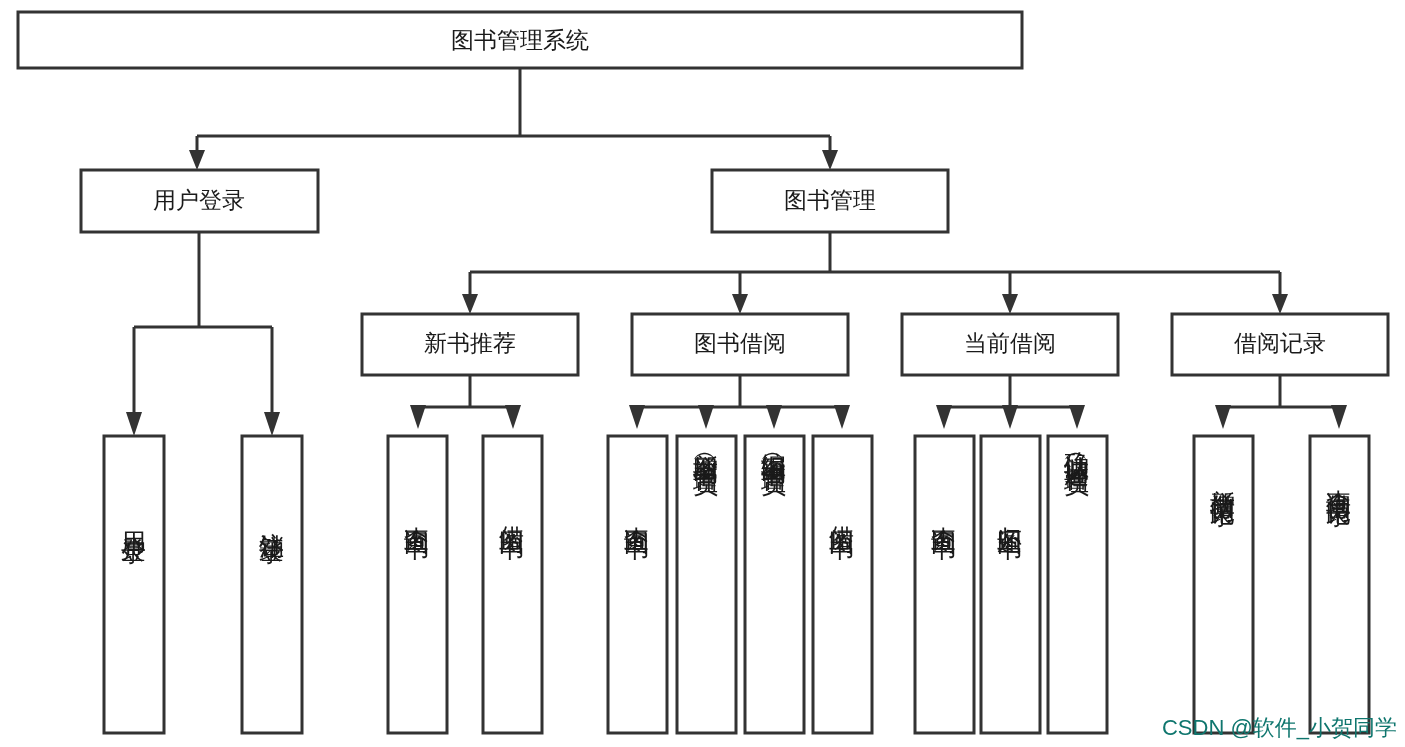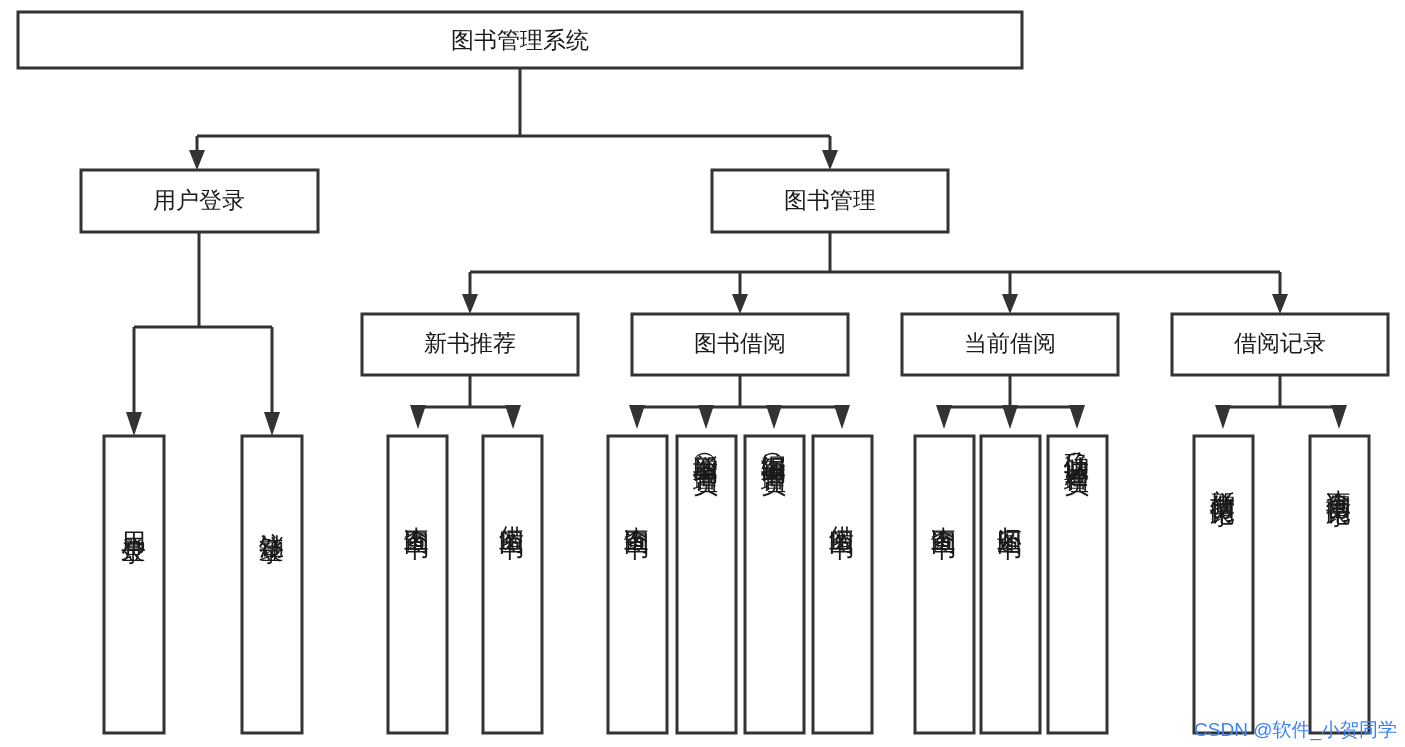--- a/index.html
+++ b/index.html
@@ -46,22 +46,22 @@
     stroke-linecap: butt;
   }
   .arrowhead {
     fill: #333333;
   }
   .watermark {
     position: absolute;
     right: 8px;
     bottom: 4px;
     font-family: "Liberation Sans", "DejaVu Sans", sans-serif;
-    font-size: 19px;
-    color: #3b82f6;
+    font-size: 22px;
+    color: #0f766e;
     white-space: nowrap;
     pointer-events: none;
   }
 </style>
 </head>
 <body>
 
 <svg id="diagram" viewBox="0 0 1405 747" xmlns="http://www.w3.org/2000/svg">
 
   <defs>

